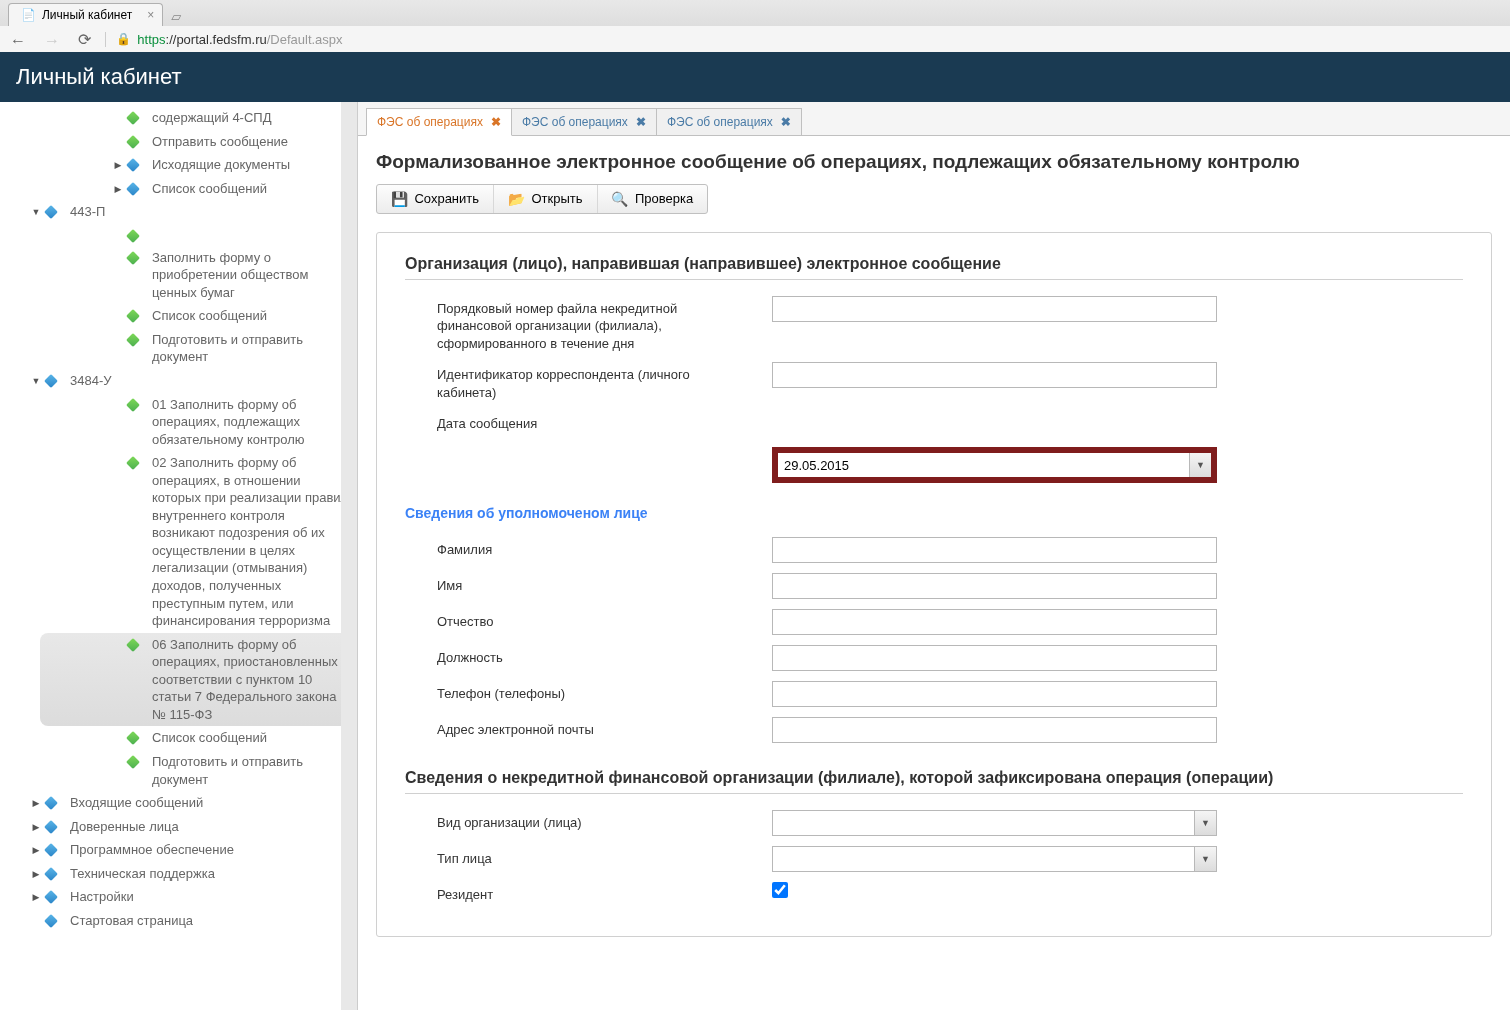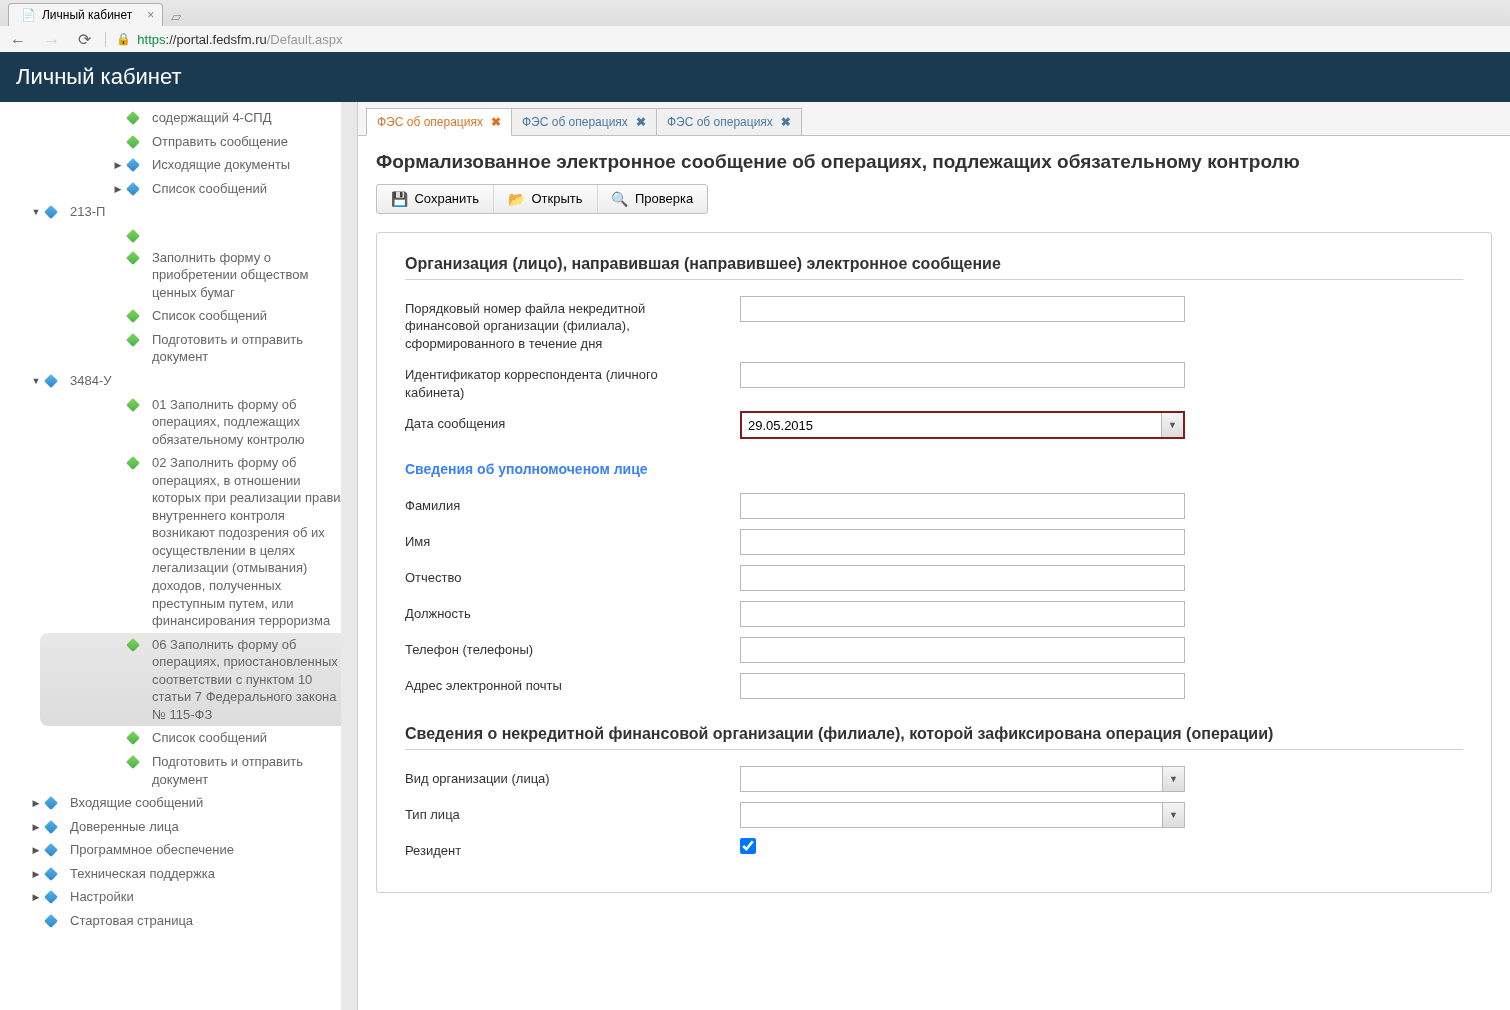--- a/index.html
+++ b/index.html
@@ -55,24 +55,24 @@
 .toolbar { border: 1px solid #c0c0c0; background: linear-gradient(#fdfdfd, #ececec); display: inline-flex; border-radius: 3px; margin-bottom: 18px; }
 .toolbar-btn { padding: 6px 14px; display: flex; align-items: center; gap: 6px; border-right: 1px solid #d8d8d8; font-size: 13px; cursor: pointer; }
 .toolbar-btn:last-child { border-right: none; }
 .tb-icon { font-size: 14px; }
 
 
 .form-container { border: 1px solid #d0d0d0; border-radius: 3px; padding: 22px 28px; }
 .section-title { font-size: 16px; font-weight: bold; color: #333; border-bottom: 1px solid #d0d0d0; padding-bottom: 6px; margin-bottom: 16px; }
 .sub-section-title { font-size: 14px; font-weight: bold; color: #3b82f6; margin: 22px 0 16px 0; }
 .form-row { display: flex; align-items: flex-start; margin-bottom: 10px; }
-.form-label { width: 335px; padding-right: 20px; padding-top: 4px; line-height: 1.35; color: #333; }
+.form-label { width: 335px; padding-right: 20px; padding-top: 4px; line-height: 1.35; color: #333; margin-left: 32px; }
 .form-field { flex: 1; max-width: 445px; }
 .text-input { width: 100%; border: 1px solid #b8b8b8; padding: 4px 6px; font-size: 13px; height: 26px; }
-.date-input { width: 100%; border: 2px solid #7f1d1d; display: flex; }
+.date-input { width: 100%; border: 6px solid #7f1d1d; display: flex; margin-top: 36px; }
 .date-input input { flex: 1; border: none; padding: 4px 6px; font-size: 13px; height: 24px; }
 .date-drop { width: 22px; background: linear-gradient(#f5f5f5, #dcdcdc); border-left: 1px solid #b8b8b8; display: flex; align-items: center; justify-content: center; font-size: 9px; color: #555; cursor: pointer; }
 .select-input { width: 100%; border: 1px solid #b8b8b8; display: flex; height: 26px; }
 .select-input .sel-val { flex: 1; padding: 4px 6px; }
 .checkbox-input { width: 16px; height: 16px; }
 </style>
 </head>
 <body>
 
 <div class="browser-chrome">
@@ -120,21 +120,21 @@
           <span class="tree-label">Исходящие документы</span>
         </div>
         <div class="tree-item indent-2">
           <span class="tree-expander">▶</span>
           <span class="tree-icon"><span class="icon-diamond-blue"></span></span>
           <span class="tree-label">Список сообщений</span>
         </div>
         <div class="tree-item indent-1">
           <span class="tree-expander">▼</span>
           <span class="tree-icon"><span class="icon-diamond-blue"></span></span>
-          <span class="tree-label">213-П</span>
+          <span class="tree-label">443-П</span>
         </div>
         <div class="tree-item indent-2">
           <span class="tree-expander"></span>
           <span class="tree-icon"><span class="icon-diamond-green"></span></span>
         </div>
         <div class="tree-item indent-2">
           <span class="tree-expander"></span>
           <span class="tree-icon"><span class="icon-diamond-green"></span></span>
           <span class="tree-label">Заполнить форму о приобретении обществом ценных бумаг</span>
         </div>

